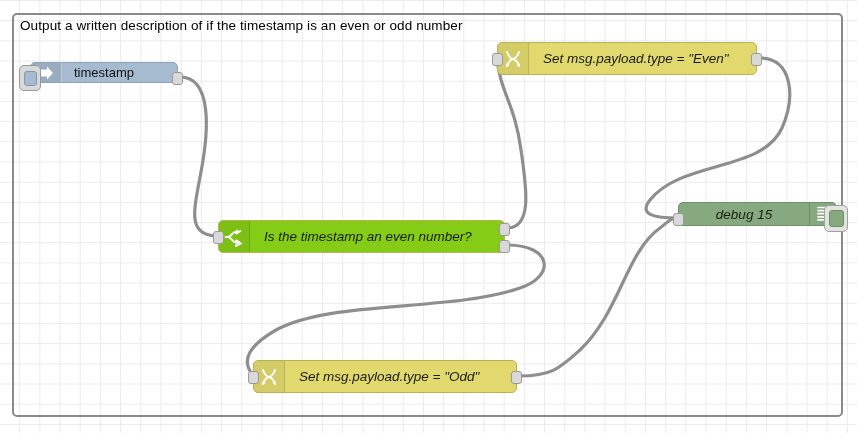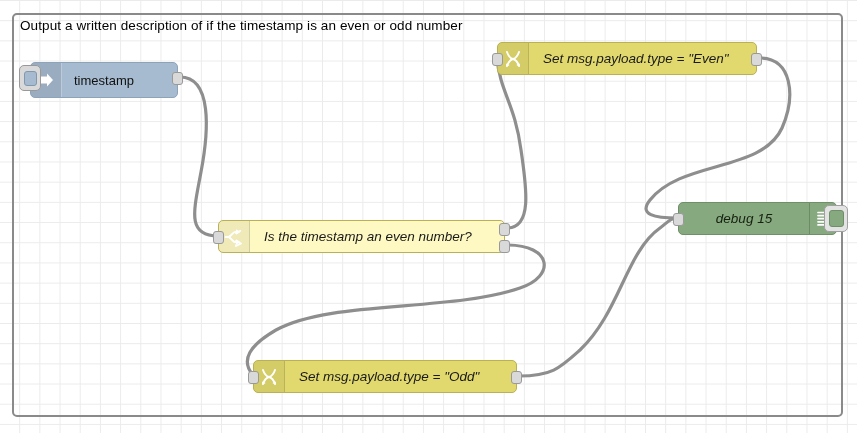--- a/index.html
+++ b/index.html
@@ -68,21 +68,21 @@
     position:absolute;
     width:11px;height:13px;
     background:#d9d9d9;
     border:1px solid #999;
     border-radius:3px;
     box-sizing:border-box;
   }
 
   
   #node-inject{
-    left:30px;top:62px;width:148px;height:36px;
+    left:30px;top:62px;width:148px;height:21px;
     background:#a6bbcf;
     border-color:#8fa3b8;
   }
   #node-inject .inject-btn{
     position:absolute;
     left:-12px;top:2px;
     width:22px;height:26px;
     background:#d9d9d9;
     border:1px solid #999;
     border-radius:5px;
@@ -95,33 +95,33 @@
     border:1px solid #8298ad;
     border-radius:3px;
     box-sizing:border-box;
   }
   #node-inject .icon-box{background:rgba(0,0,0,0.07);border-right-color:rgba(255,255,255,0.35);}
   #node-inject .label{font-size:13px;color:#111;padding-left:12px;}
 
   
   #node-switch{
     left:218px;top:220px;width:287px;height:33px;
-    background:#fef9c3;border-color:#b9b154;
+    background:#84cc16;border-color:#b9b154;
   }
   #node-switch .label{font-style:italic;font-size:13.5px;padding-left:14px;}
 
   
   .node-change{background:#e2d96e;border-color:#b9b154;height:33px;}
   .node-change .label{font-style:italic;font-size:13.5px;padding-left:14px;}
   #node-even{left:497px;top:42px;width:260px;}
   #node-odd{left:253px;top:360px;width:264px;}
 
   
   #node-debug{
-    left:678px;top:202px;width:159px;height:33px;
+    left:678px;top:202px;width:159px;height:24px;
     background:#87a980;border-color:#6e8f68;
     justify-content:center;
   }
   #node-debug .label{
     font-style:italic;font-size:13.5px;color:#16210f;
     text-align:center;padding:0 6px;flex:1;
   }
   #node-debug .debug-lines{
     width:26px;align-self:stretch;
     display:flex;align-items:center;justify-content:center;

